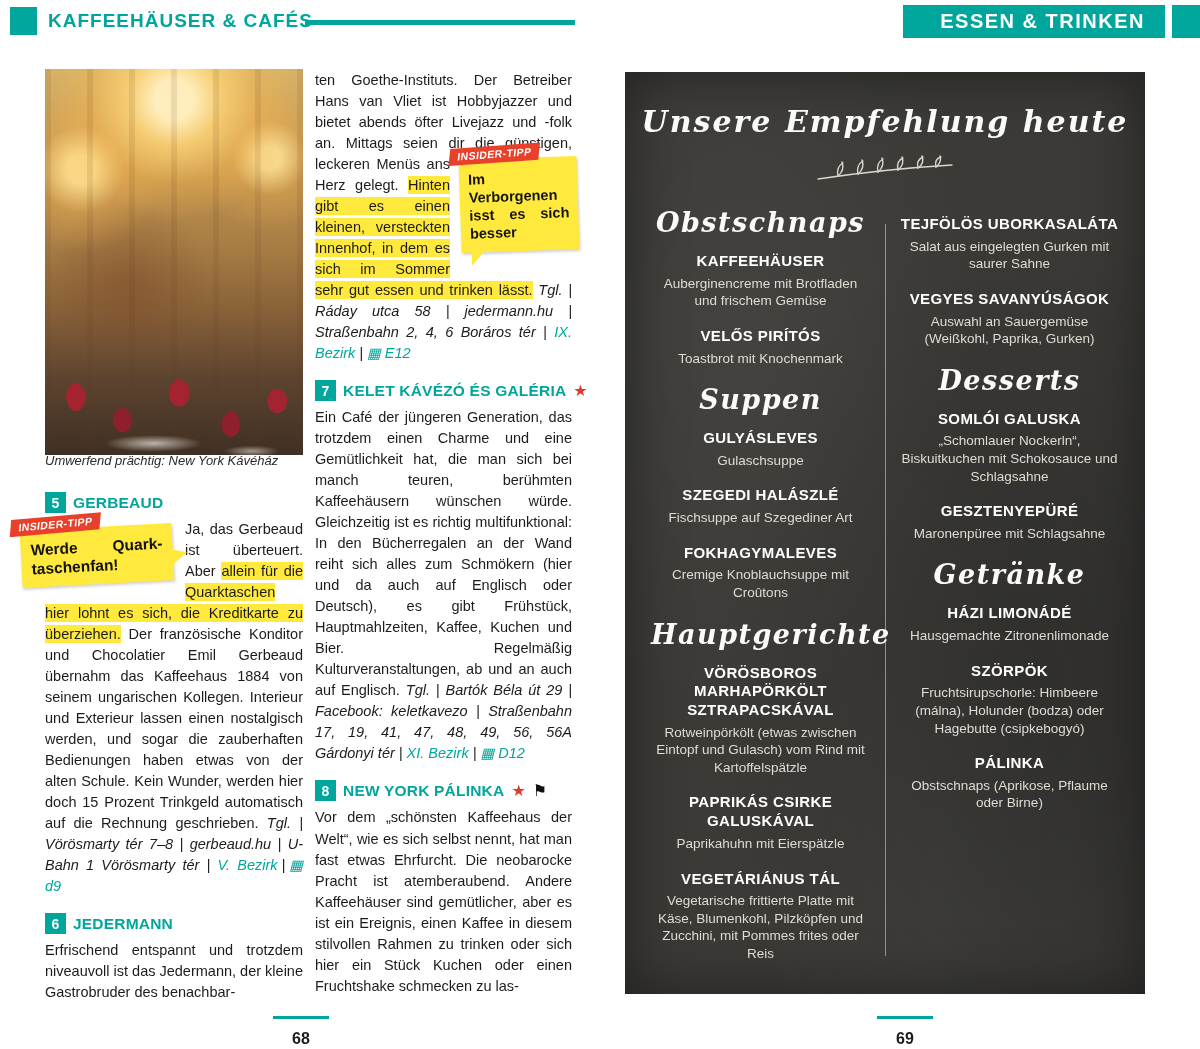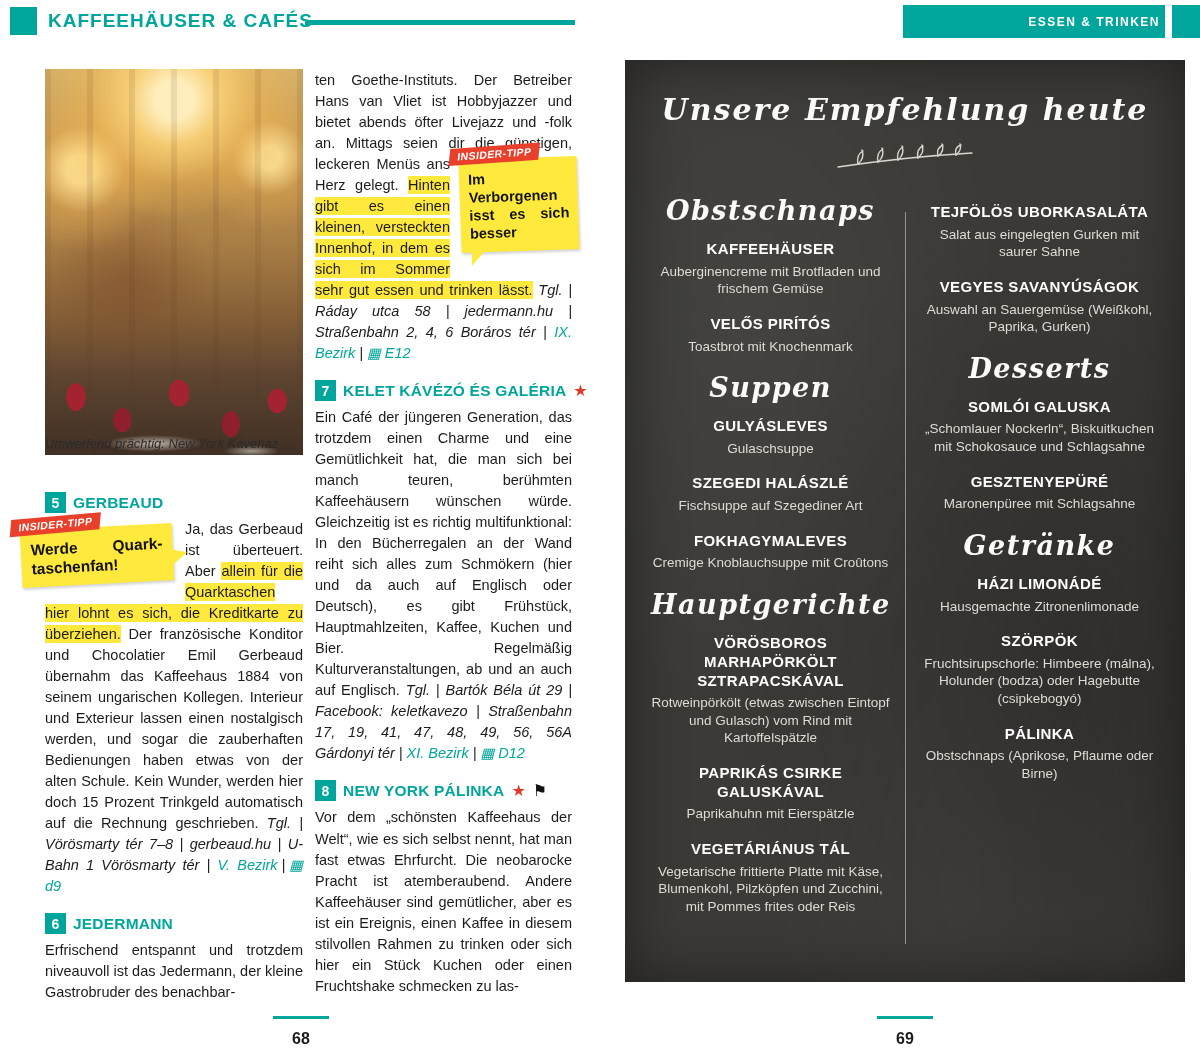--- a/index.html
+++ b/index.html
@@ -12,22 +12,22 @@
   *{margin:0;padding:0;box-sizing:border-box;}
   body{background:#ffffff;font-family:"Liberation Sans",sans-serif;color:var(--ink);}
   #app{position:relative;width:1200px;height:1049px;background:#fff;overflow:hidden;}
 
   
   .hdr-block{position:absolute;left:10px;top:7px;width:27px;height:28px;background:var(--teal);}
   .hdr-title-left{position:absolute;left:48px;top:10px;color:var(--teal);font-weight:bold;
     font-size:19px;letter-spacing:1px;}
   .hdr-rule{position:absolute;left:305px;top:20px;width:270px;height:5px;background:var(--teal);}
   .hdr-right{position:absolute;left:903px;top:5px;width:262px;height:33px;background:var(--teal);
-    color:#fff;font-weight:bold;font-size:12px;letter-spacing:1.5px;display:flex;align-items:center;
-    justify-content:flex-end;padding-right:5px;}
+    color:#fff;font-weight:bold;font-size:20px;letter-spacing:1.5px;display:flex;align-items:center;
+    justify-content:flex-end;padding-right:20px;}
   .hdr-stub{position:absolute;left:1172px;top:5px;width:28px;height:33px;background:var(--teal);}
 
   
   .photo{position:absolute;left:45px;top:69px;width:258px;height:386px;overflow:hidden;
     background:
       radial-gradient(circle at 50% 8%, #ffeebc 0 5%, rgba(255,214,120,.8) 12%, rgba(255,190,80,.3) 22%, transparent 32%),
       radial-gradient(circle at 14% 26%, rgba(255,222,140,.9) 0 4%, rgba(232,172,82,.4) 12%, transparent 23%),
       radial-gradient(circle at 87% 23%, rgba(255,226,150,.85) 0 3%, rgba(230,170,80,.35) 10%, transparent 20%),
       radial-gradient(circle at 32% 55%, rgba(120,70,40,.45), transparent 30%),
       linear-gradient(180deg,#d8b268 0%,#c79a52 22%,#a97e45 45%,#8a6238 62%,#5d4430 80%,#3f2f24 100%);}
@@ -35,21 +35,21 @@
     background:repeating-linear-gradient(90deg, rgba(90,55,30,.25) 0 6px, transparent 6px 42px);}
   .photo::after{content:"";position:absolute;inset:0;
     background:
       radial-gradient(ellipse 16px 23px at 12% 85%, #a32430 0 60%, transparent 61%),
       radial-gradient(ellipse 15px 20px at 30% 91%, #8f1f2c 0 60%, transparent 61%),
       radial-gradient(ellipse 17px 22px at 52% 84%, #a32430 0 60%, transparent 61%),
       radial-gradient(ellipse 15px 21px at 72% 92%, #8f1f2c 0 60%, transparent 61%),
       radial-gradient(ellipse 16px 20px at 90% 86%, #a32430 0 60%, transparent 61%),
       radial-gradient(ellipse 70px 12px at 42% 97%, rgba(240,235,225,.7), transparent 70%),
       radial-gradient(ellipse 40px 8px at 80% 99%, rgba(240,235,225,.55), transparent 70%);}
-  .caption{position:absolute;left:45px;top:436px;width:258px;font-style:italic;font-size:13px;color:#2a2a2a;}
+  .caption{position:absolute;left:45px;top:453px;width:258px;font-style:italic;font-size:13px;color:#2a2a2a;}
 
   
   .col{position:absolute;width:258px;}
   .col1{left:45px;top:492px;}
   .col2{left:315px;top:70px;width:257px;}
   .bodytext{font-size:14.5px;line-height:1.45;text-align:justify;hyphens:auto;overflow-wrap:break-word;}
   .hl{background:var(--yellow);padding:1px 0;box-decoration-break:clone;-webkit-box-decoration-break:clone;}
   .det{font-style:italic;}
   .teal{color:var(--teal);}
   .sep{margin:0 4px;}
@@ -70,21 +70,21 @@
   .tip1{float:left;width:152px;margin:8px 12px 6px -24px;padding:11px 10px 9px;transform:rotate(-3deg);
     font-size:15.5px;line-height:1.2;}
   .tip1::after{content:"";position:absolute;right:-14px;top:45%;width:0;height:0;
     border-left:16px solid var(--yellow);border-top:4px solid transparent;border-bottom:13px solid transparent;}
   .tip2{float:right;width:118px;margin:4px -6px 10px 10px;padding:11px 9px 9px;transform:rotate(-2deg);
     font-size:14.5px;line-height:1.25;}
   .tip2::after{content:"";position:absolute;left:10px;bottom:-13px;width:0;height:0;
     border-top:14px solid var(--yellow);border-right:13px solid transparent;}
 
   
-  .board{position:absolute;left:625px;top:60px;width:560px;height:922px;background:var(--board);
+  .board{position:absolute;left:625px;top:72px;width:520px;height:922px;background:var(--board);
     color:#f2f1ec;box-shadow:inset 0 0 60px rgba(0,0,0,.45);
     background-image:
       radial-gradient(ellipse at 22% 28%, rgba(255,255,255,.045), transparent 42%),
       radial-gradient(ellipse at 78% 66%, rgba(0,0,0,.22), transparent 55%),
       radial-gradient(ellipse at 60% 90%, rgba(255,255,255,.03), transparent 40%);}
   .script{font-family:"DejaVu Serif",serif;font-style:italic;font-weight:bold;}
   .board-title{text-align:center;margin-top:32px;font-size:30px;letter-spacing:2px;color:#fafaf6;}
   .ornament{text-align:center;margin-top:16px;height:34px;}
   .board-divider{position:absolute;left:calc(50% - .5px);top:152px;bottom:38px;width:1px;
     background:rgba(255,255,255,.45);}

